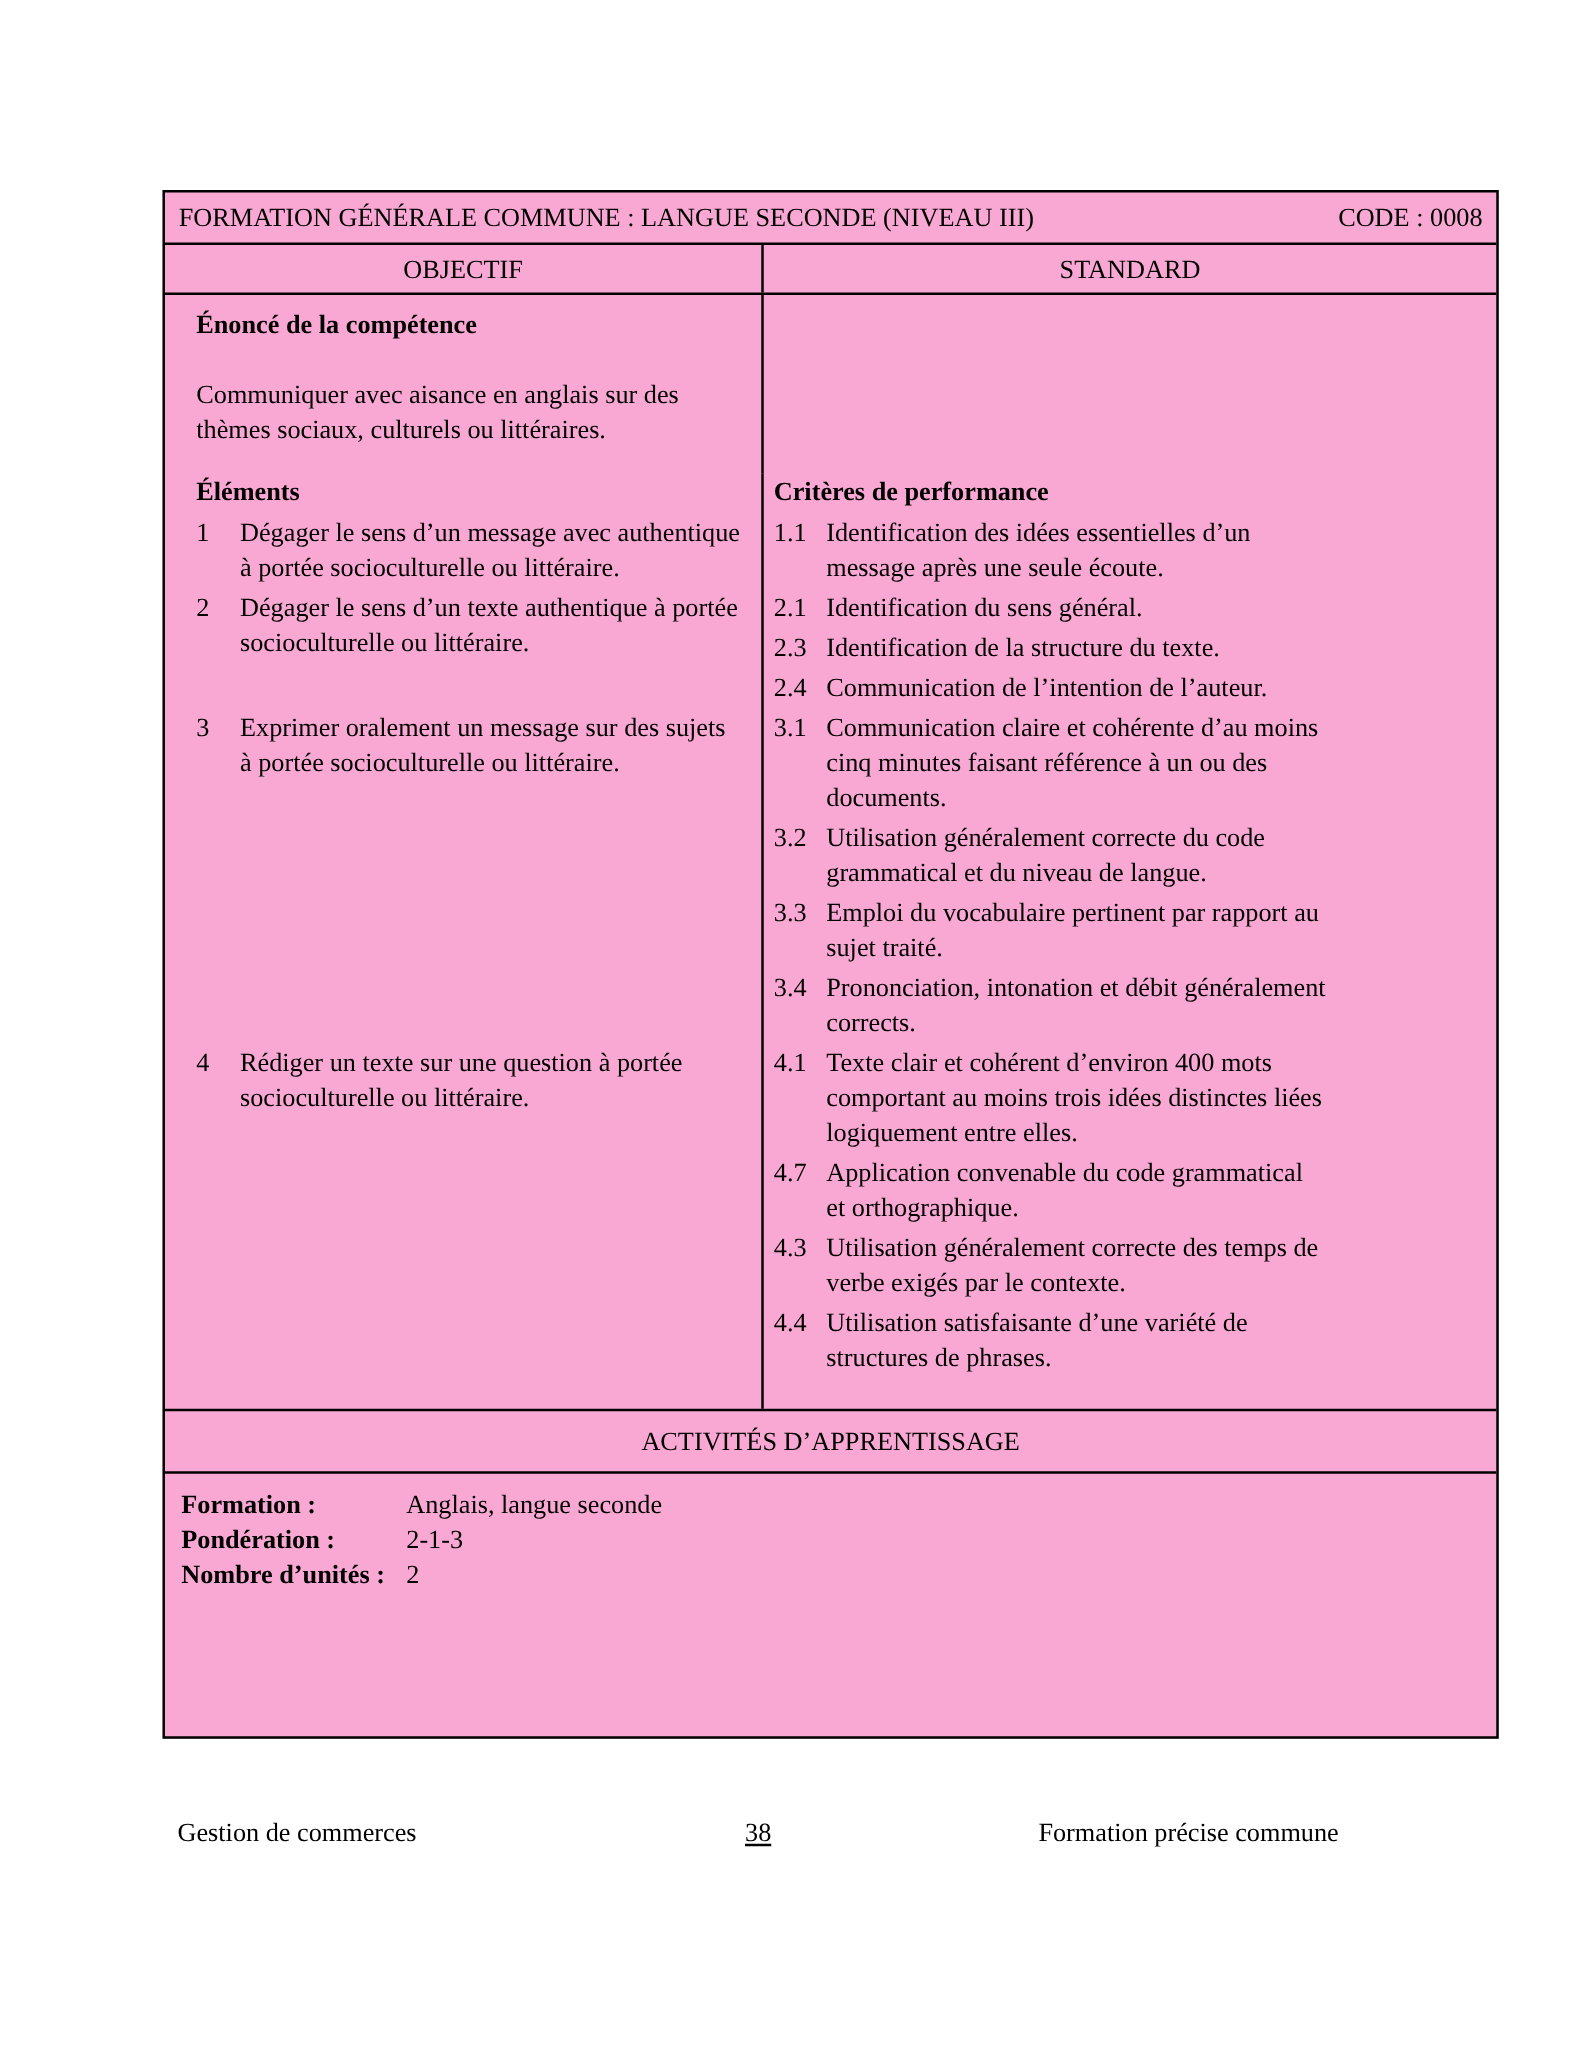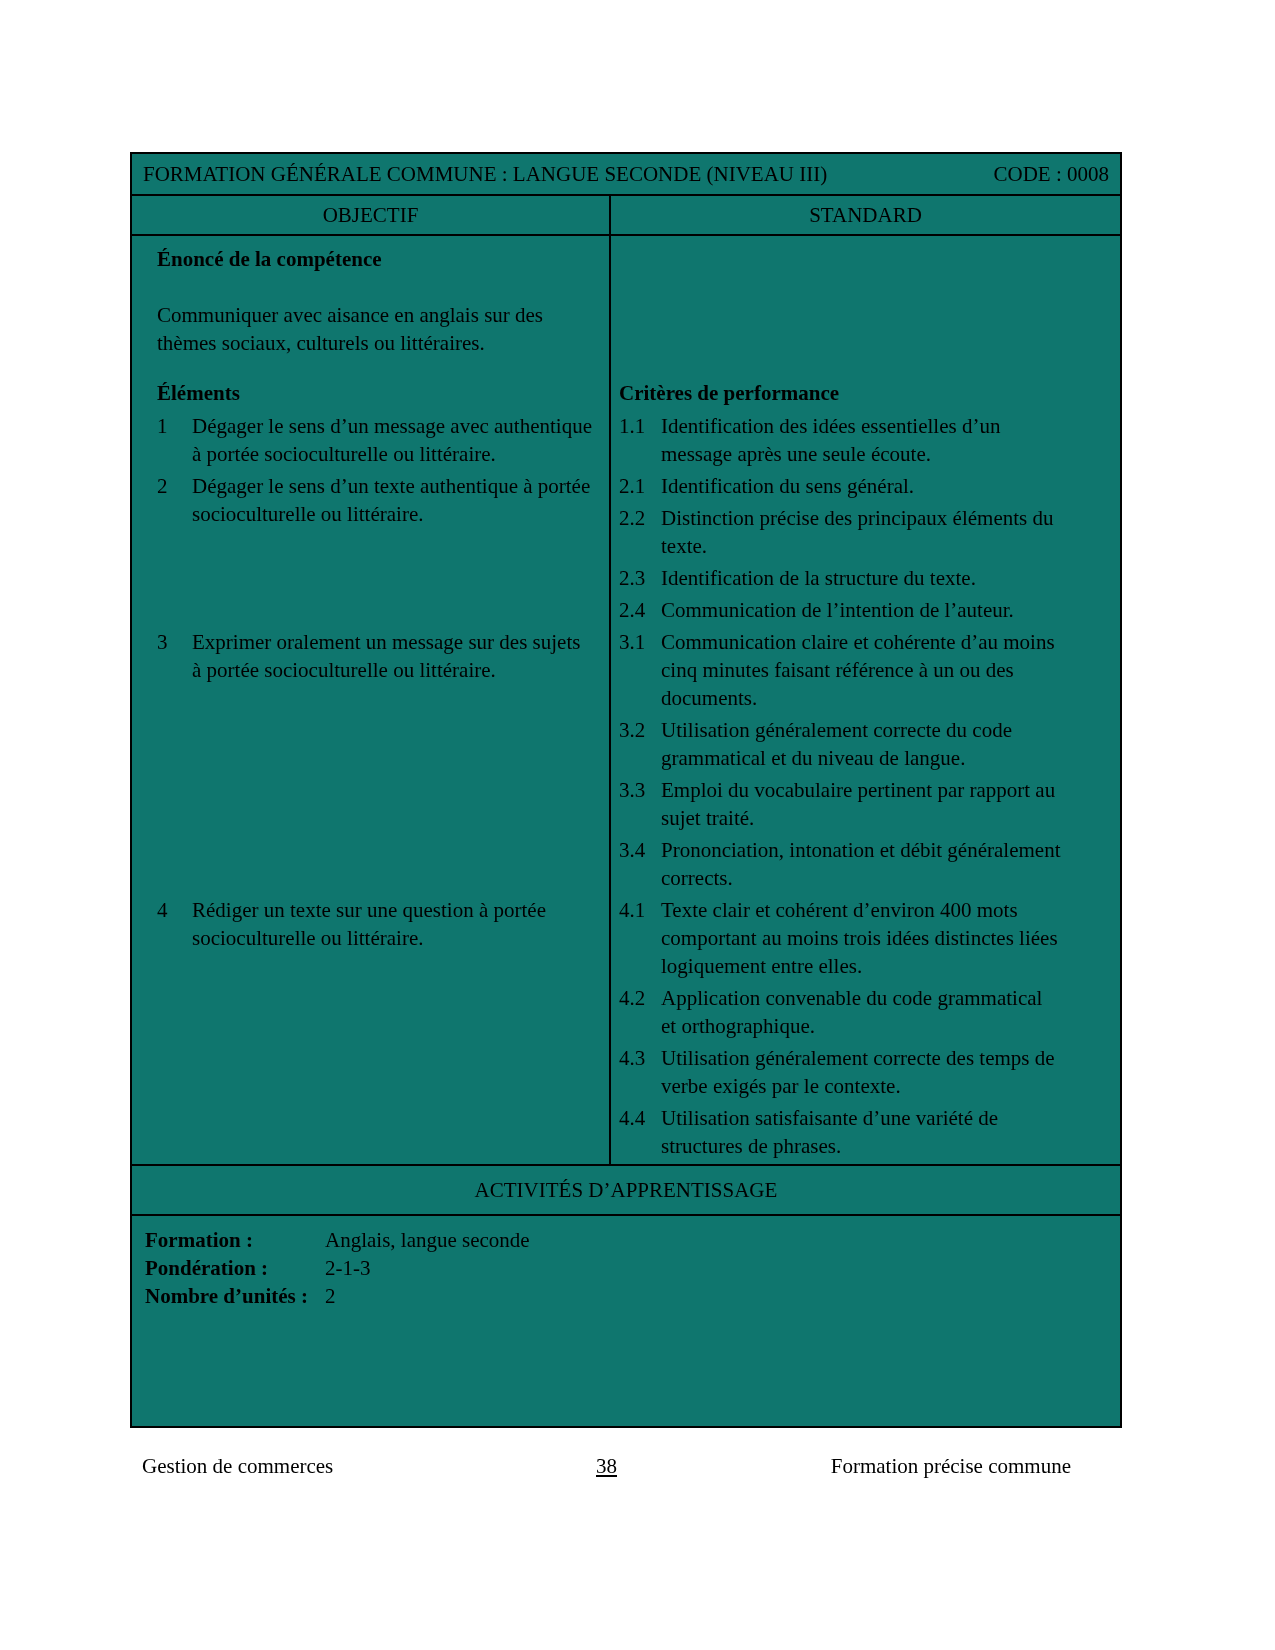--- a/index.html
+++ b/index.html
@@ -10,23 +10,23 @@
     position: relative;
     color: #000000;
     font-family: "Liberation Serif", "DejaVu Serif", serif;
     font-size: 21px;
     line-height: 28px;
   }
   .doc-table {
     position: absolute;
     left: 130px;
     top: 152px;
-    width: 992px;
+    width: 1069px;
     border: 2px solid #000;
-    background: #0f766e;
+    background: #f9a8d4;
   }
   .title-row {
     display: flex;
     justify-content: space-between;
     align-items: center;
     padding: 6px 11px;
     border-bottom: 2px solid #000;
   }
   .col-headers {
     display: grid;
@@ -129,25 +129,20 @@
         <span class="el-text prewrap">Dégager le sens d’un texte authentique à portée
 socioculturelle ou littéraire.</span>
       </div>
     </div>
     <div class="cell-right">
       <div class="criterion">
         <span class="cr-num">2.1</span>
         <span class="cr-text prewrap">Identification du sens général.</span>
       </div>
       <div class="criterion">
-        <span class="cr-num">2.2</span>
-        <span class="cr-text prewrap">Distinction précise des principaux éléments du
-texte.</span>
-      </div>
-      <div class="criterion">
         <span class="cr-num">2.3</span>
         <span class="cr-text prewrap">Identification de la structure du texte.</span>
       </div>
       <div class="criterion">
         <span class="cr-num">2.4</span>
         <span class="cr-text prewrap">Communication de l’intention de l’auteur.</span>
       </div>
     </div>
 
     <div class="cell-left">
@@ -189,21 +184,21 @@
       </div>
     </div>
     <div class="cell-right">
       <div class="criterion">
         <span class="cr-num">4.1</span>
         <span class="cr-text prewrap">Texte clair et cohérent d’environ 400 mots
 comportant au moins trois idées distinctes liées
 logiquement entre elles.</span>
       </div>
       <div class="criterion">
-        <span class="cr-num">4.2</span>
+        <span class="cr-num">4.7</span>
         <span class="cr-text prewrap">Application convenable du code grammatical
 et orthographique.</span>
       </div>
       <div class="criterion">
         <span class="cr-num">4.3</span>
         <span class="cr-text prewrap">Utilisation généralement correcte des temps de
 verbe exigés par le contexte.</span>
       </div>
       <div class="criterion">
         <span class="cr-num">4.4</span>

